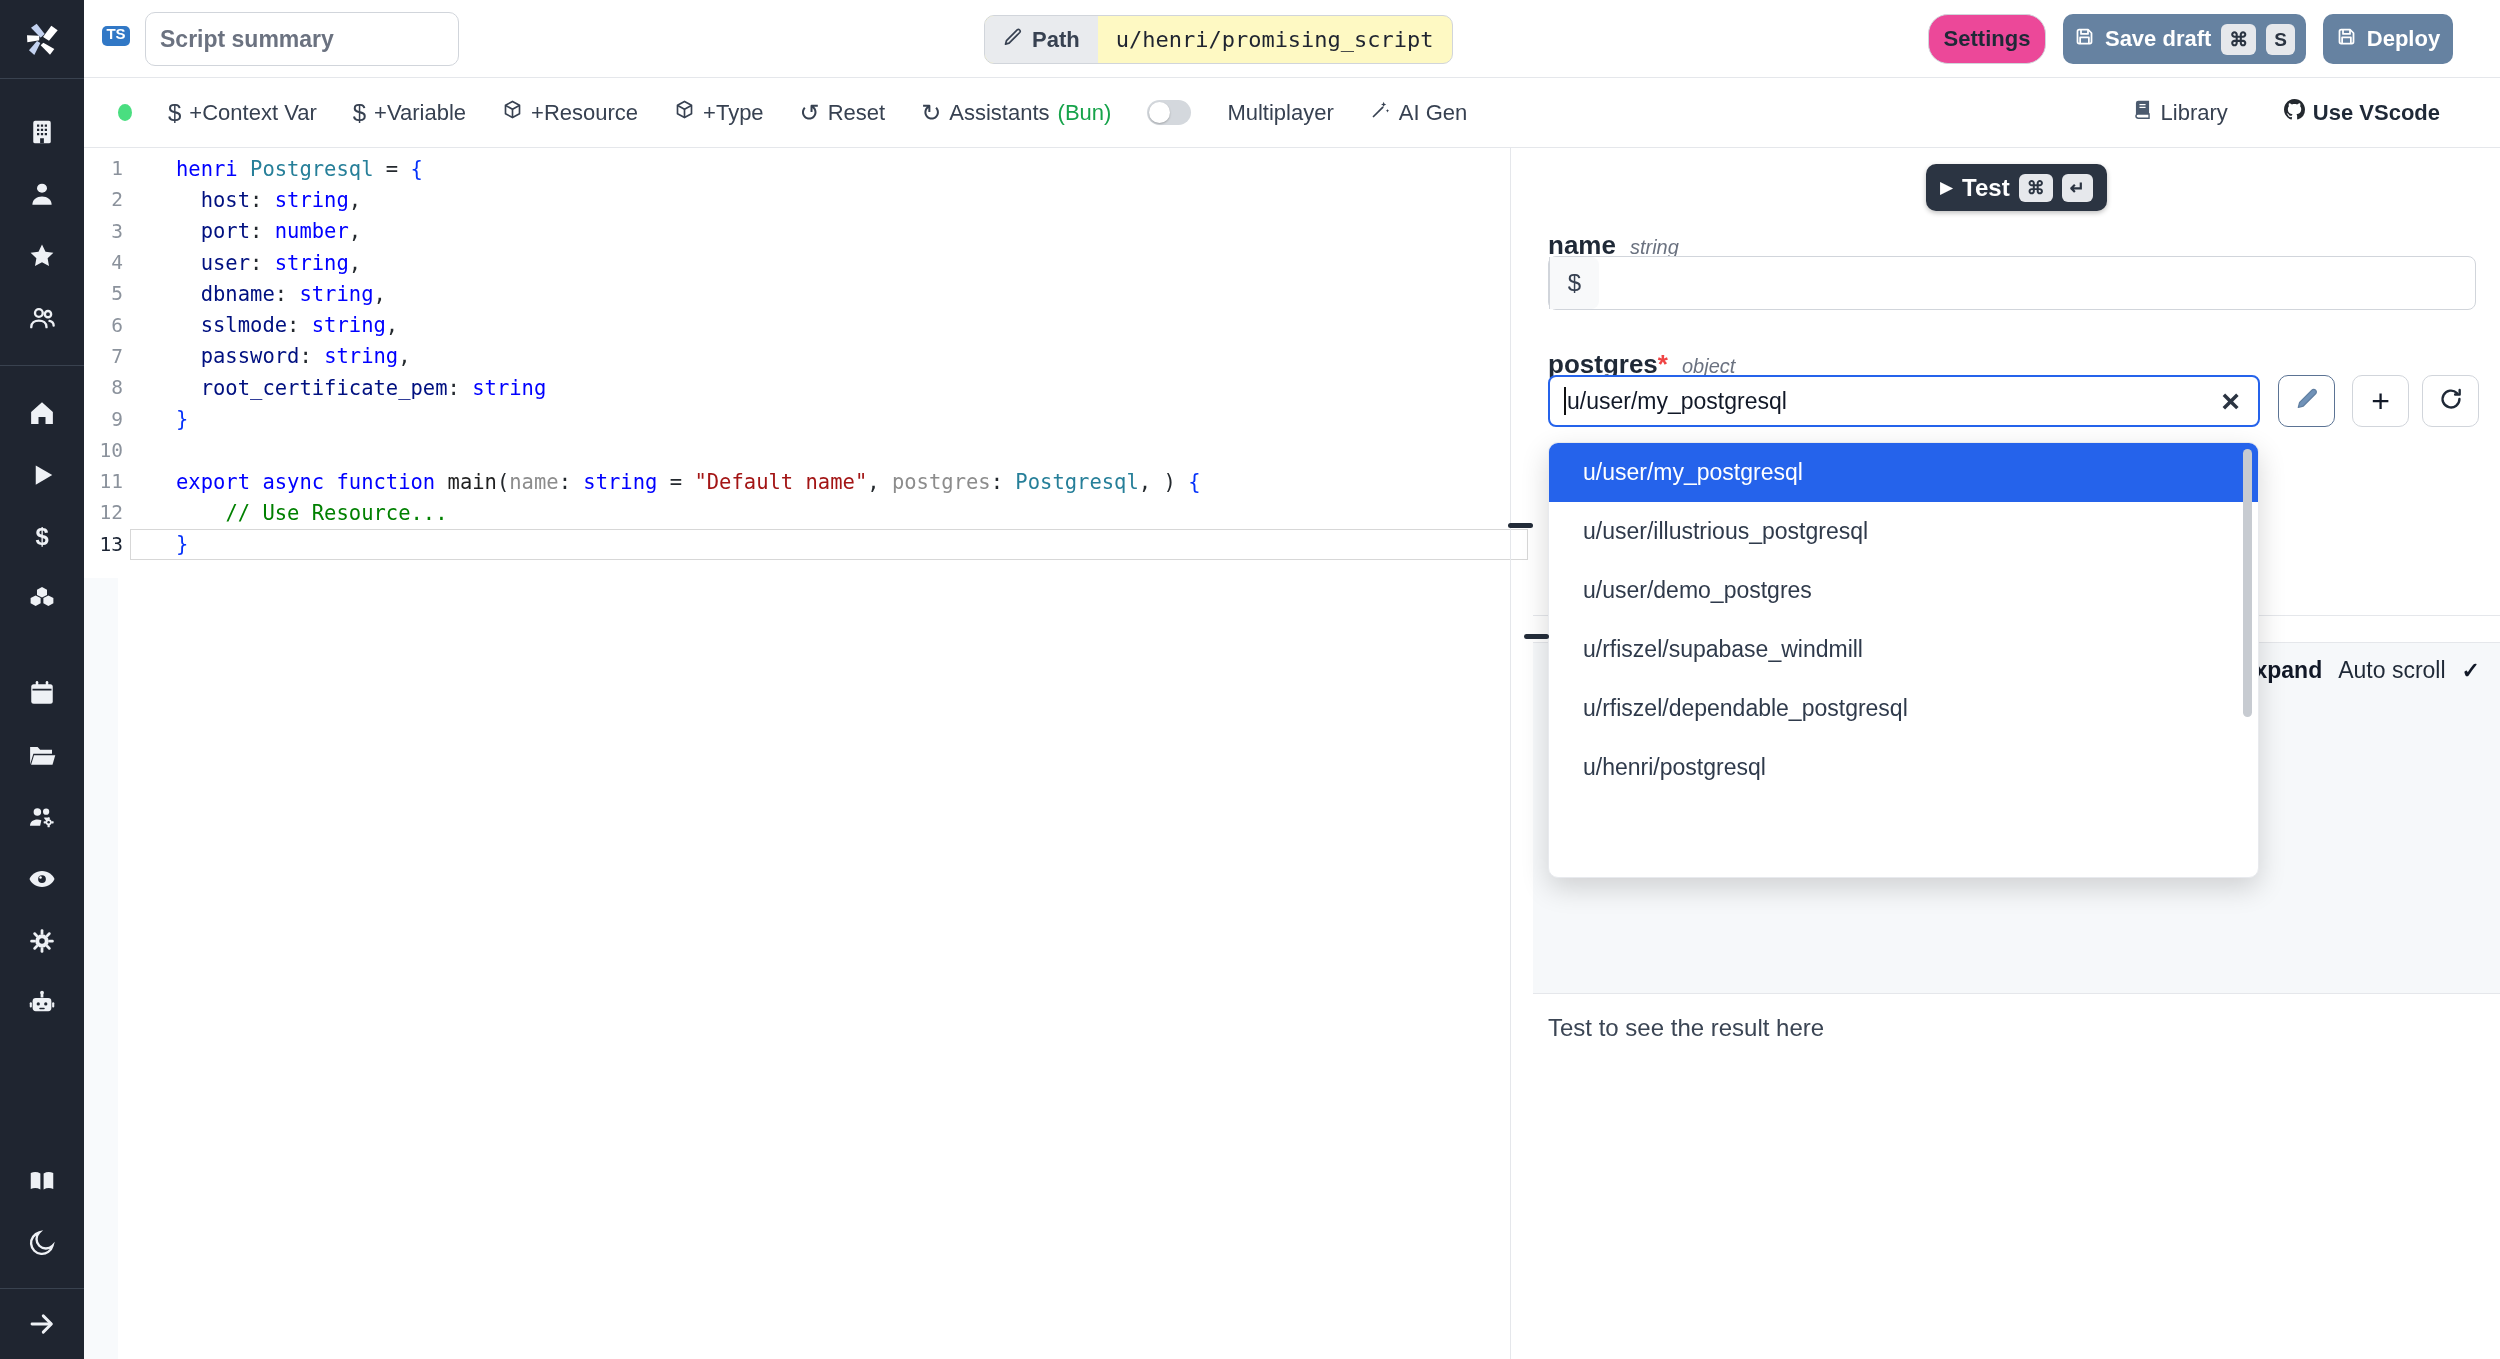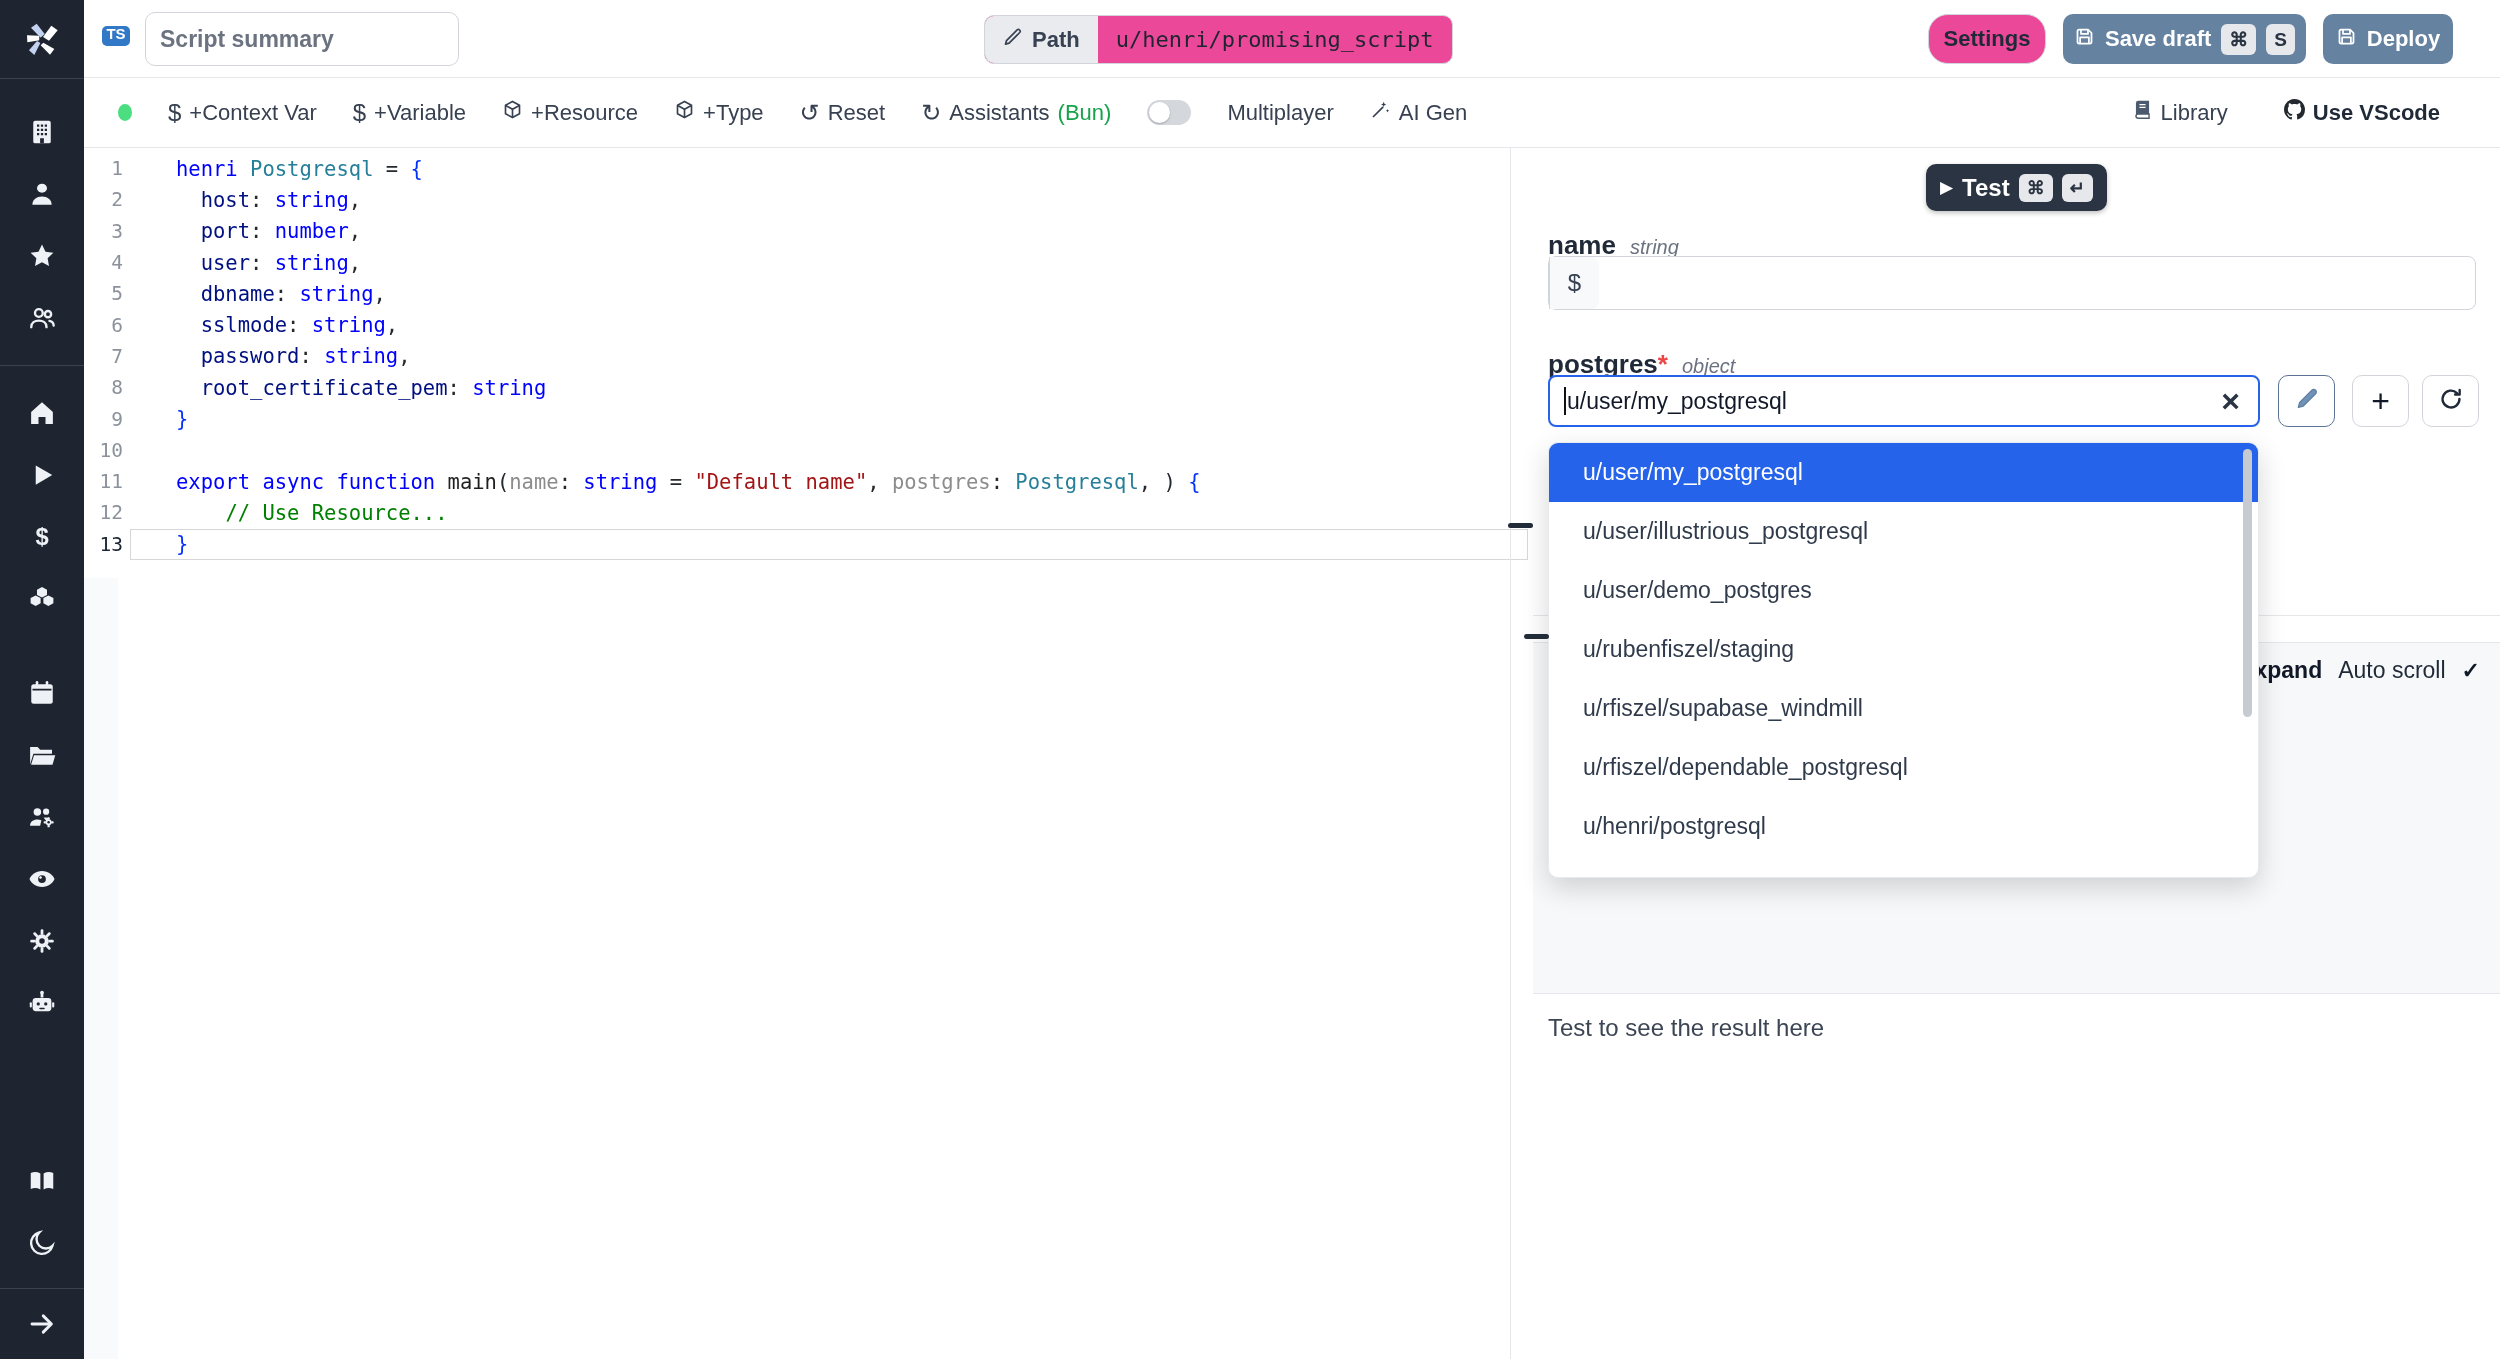--- a/index.html
+++ b/index.html
@@ -20,21 +20,21 @@
   
   #topbar { position:absolute; left:84px; top:0; width:2416px; height:78px; background:#fff;
     border-bottom:1px solid #e5e7eb; }
   .ts-badge { position:absolute; left:18px; top:26px; width:28px; height:20px; background:#3178c6;
     border-radius:5px; color:#fff; font-weight:700; font-size:15px; display:flex;
     align-items:flex-end; justify-content:center; padding-bottom:4px; }
   .summary-input { position:absolute; left:61px; top:12px; width:314px; height:54px;
     border:1px solid #d1d5db; border-radius:10px; display:flex; align-items:center;
     padding-left:14px; color:#6b7280; font-weight:700; font-size:23px; background:#fff; }
   .path-pill { position:absolute; left:900px; top:15px; height:49px; display:flex;
-    border:1px solid #d1d5db; border-radius:10px; overflow:hidden; background:#ec4899; }
+    border:1px solid #d1d5db; border-radius:10px; overflow:hidden; background:#fef9c3; }
   .path-left { background:#e9ebee; display:flex; align-items:center; gap:9px; padding:0 18px;
     color:#374151; font-weight:700; font-size:22px; }
   .path-left svg { width:20px; height:20px; }
   .path-right { display:flex; align-items:center; padding:0 18px;
     font-family:"DejaVu Sans Mono", monospace; font-size:22px; color:#1f2430; }
   .settings-btn { position:absolute; left:1844px; top:14px; width:118px; height:50px;
     border:1px solid #d1d5db; border-radius:20px; background:#ec4899; color:#1f2937;
     font-weight:700; font-size:22px; display:flex; align-items:center; justify-content:center; cursor:pointer; }
   .blue-btn { position:absolute; top:14px; height:50px; background:var(--btn-blue); border:none;
     border-radius:10px; color:#fff; font-weight:700; font-size:22px; display:flex;
@@ -511,21 +511,20 @@
   <div class="result-panel">
     <div class="result-text">Test to see the result here</div>
   </div>
 </div>
 
 <div id="dropdown">
   <div id="dd-list">
       <div class="dd-item selected">u/user/my_postgresql</div>
       <div class="dd-item">u/user/illustrious_postgresql</div>
       <div class="dd-item">u/user/demo_postgres</div>
-      <div class="dd-item">u/rubenfiszel/staging</div>
       <div class="dd-item">u/rfiszel/supabase_windmill</div>
       <div class="dd-item">u/rfiszel/dependable_postgresql</div>
       <div class="dd-item">u/henri/postgresql</div>
     </div>
   <div class="dd-thumb"></div>
 </div>
 
 <div class="dash" id="dash-v"></div>
 <div class="dash" id="dash-h"></div>
 

